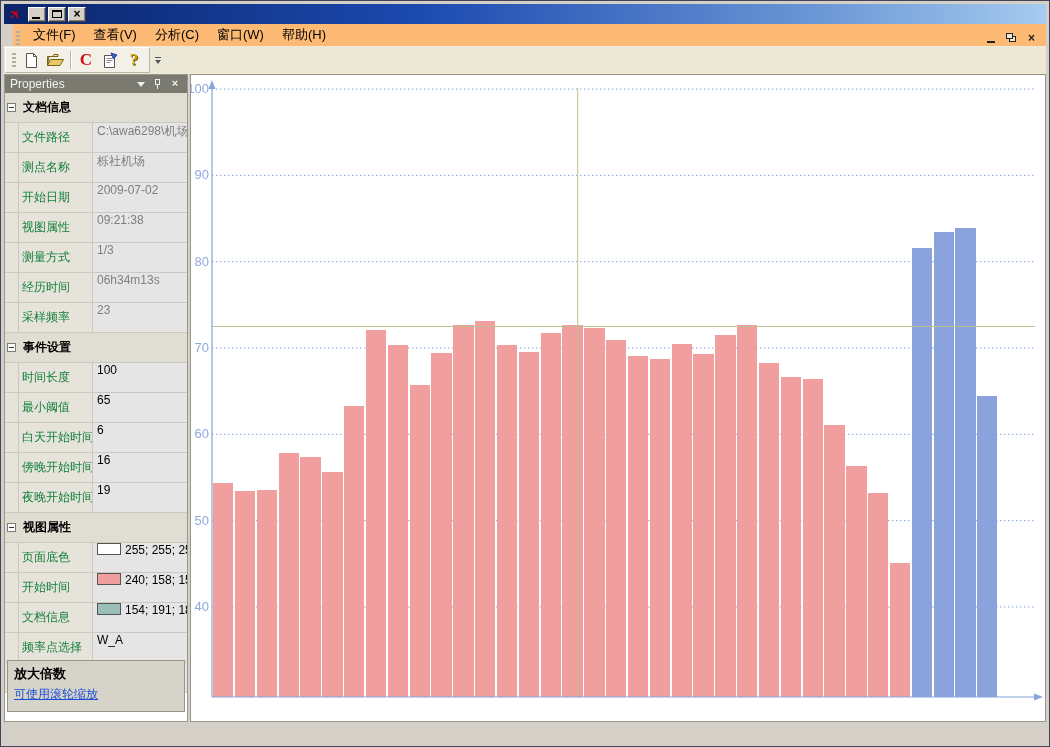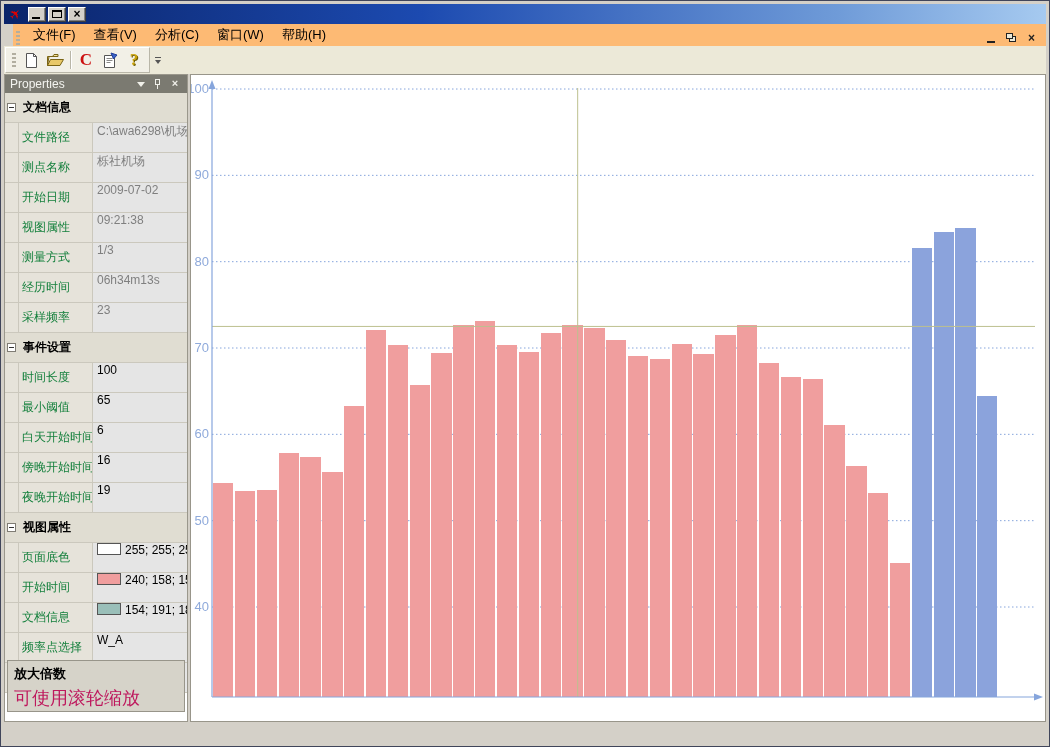--- a/index.html
+++ b/index.html
@@ -67,21 +67,21 @@
   .pg-row.sec .pg-gutter{background:#e0ddd2;border-right-color:#e0ddd2;}
   .pg-label{width:74px;flex:none;background:#e6e3da;border-right:1px solid #cbc8bd;
     display:flex;align-items:center;padding-left:3px;white-space:nowrap;overflow:hidden;color:#15803d;}
   .pg-value{flex:1;background:#e5e5e5;display:flex;align-items:flex-start;padding-left:4px;white-space:nowrap;overflow:hidden;color:#000;}
   .pg-value.ro{color:#7f7f7f;}
   .pg-swatch{width:24px;height:12px;border:1px solid #555;margin-right:4px;flex:none;}
 
   .hintbox{position:absolute;left:2px;right:2px;bottom:9px;height:52px;background:#d6d3c9;
     border:1px solid #98958a;padding:4px 6px;}
   .hint-title{font-size:13px;font-weight:bold;color:#000;margin-bottom:3px;}
-  .hint-text{font-size:18px;color:#be185d;}
+  .hint-text{font-size:12px;color:#1d4ed8;text-decoration:underline;}
 
   
   .chartpanel{position:absolute;top:73px;left:189px;right:3px;bottom:24px;background:#fff;border:1px solid #98958a;}
   .chartpanel svg{position:absolute;left:0;top:0;}
   .readout{position:absolute;left:24px;top:613px;font-size:20px;color:#000;white-space:nowrap;letter-spacing:0.5px;}
 
   
   .statusbar{position:absolute;left:3px;right:3px;bottom:3px;height:21px;background:#d4d0c8;
     border-top:1px solid #fff;display:flex;align-items:center;font-size:12.5px;}
   .sb-ready{margin-left:7px;flex:none;color:#000;}

